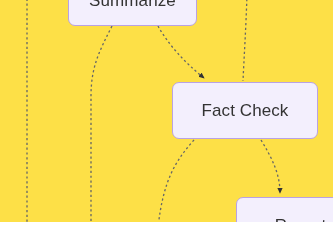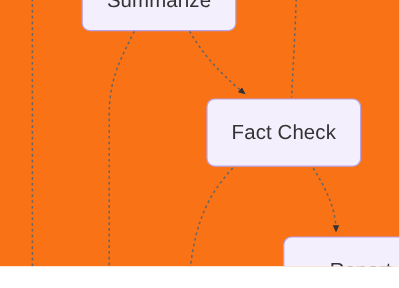--- a/index.html
+++ b/index.html
@@ -5,21 +5,21 @@
   html, body {
     margin: 0;
     padding: 0;
     background: #ffffff;
   }
   #canvas {
     position: relative;
     width: 333px;
     height: 222px;
     overflow: hidden;
-    background: #f97316;
+    background: #fde047;
     font-family: "Liberation Sans", sans-serif;
   }
   #edges {
     position: absolute;
     left: 0;
     top: 0;
     width: 333px;
     height: 222px;
   }
   .node {
@@ -41,21 +41,21 @@
   }
   #node-summarize {
     left: 68px;
     top: -24px;
     width: 129px;
     height: 50px;
   }
   #node-factcheck {
     left: 172px;
     top: 82px;
-    width: 129px;
+    width: 146px;
     height: 57px;
   }
   #node-report {
     left: 236px;
     top: 197px;
     width: 129px;
     height: 57px;
   }
 </style>
 </head>

